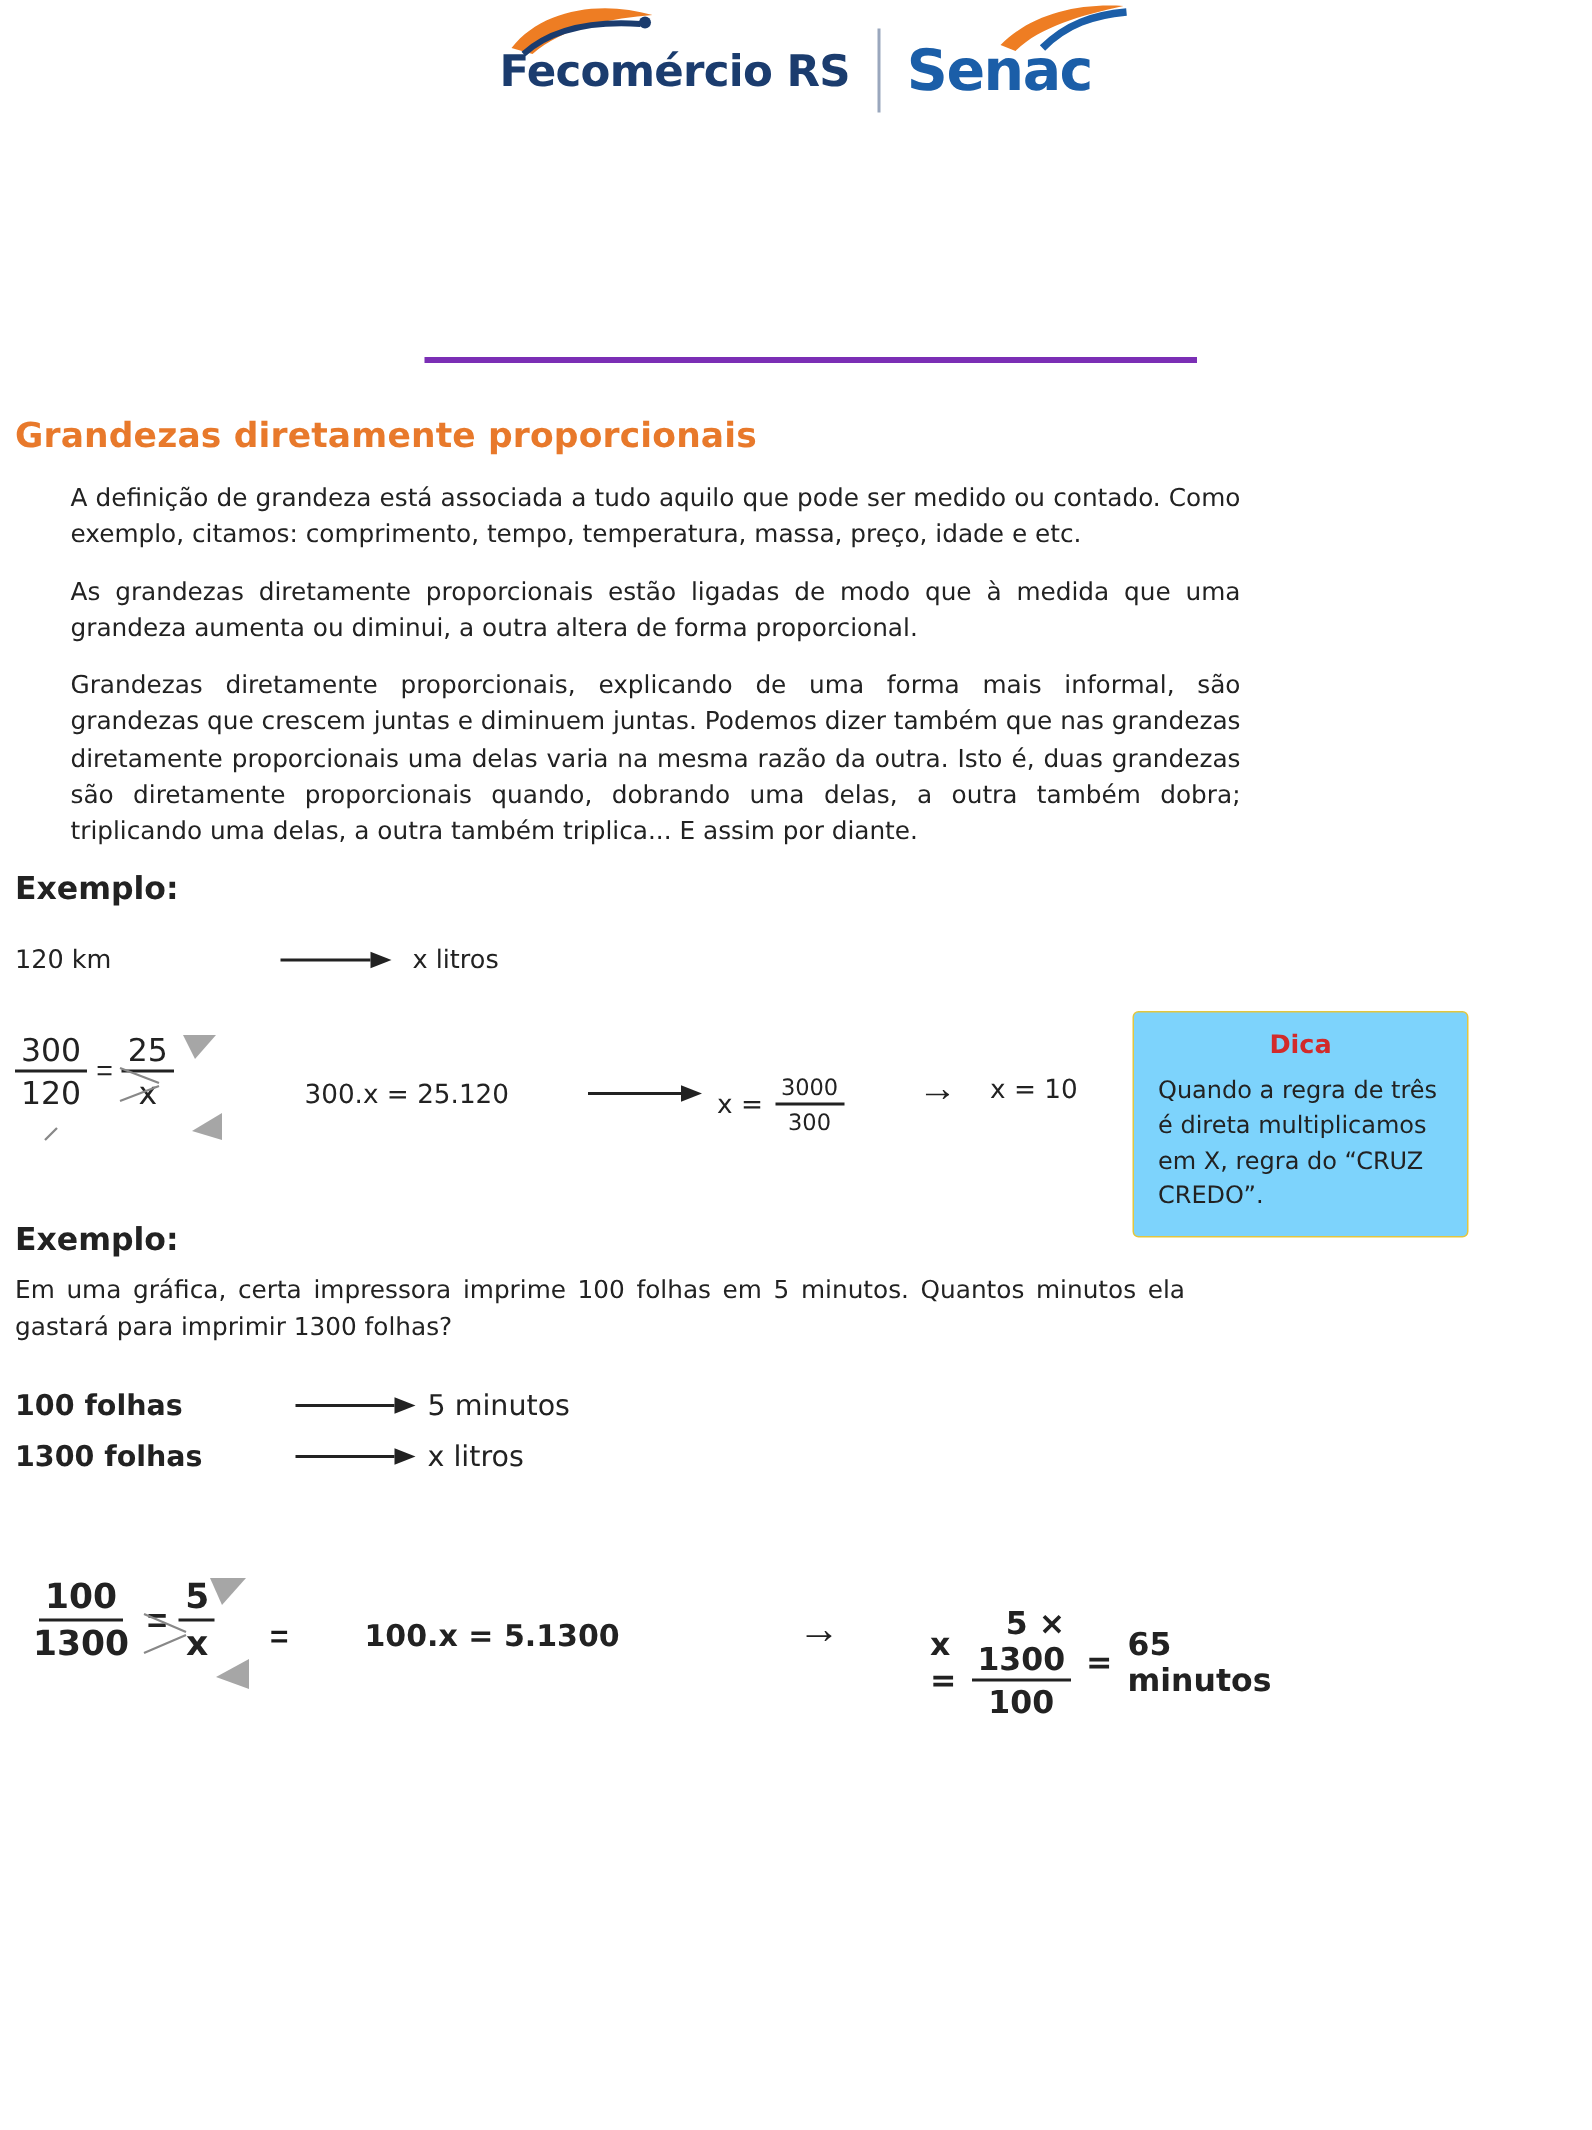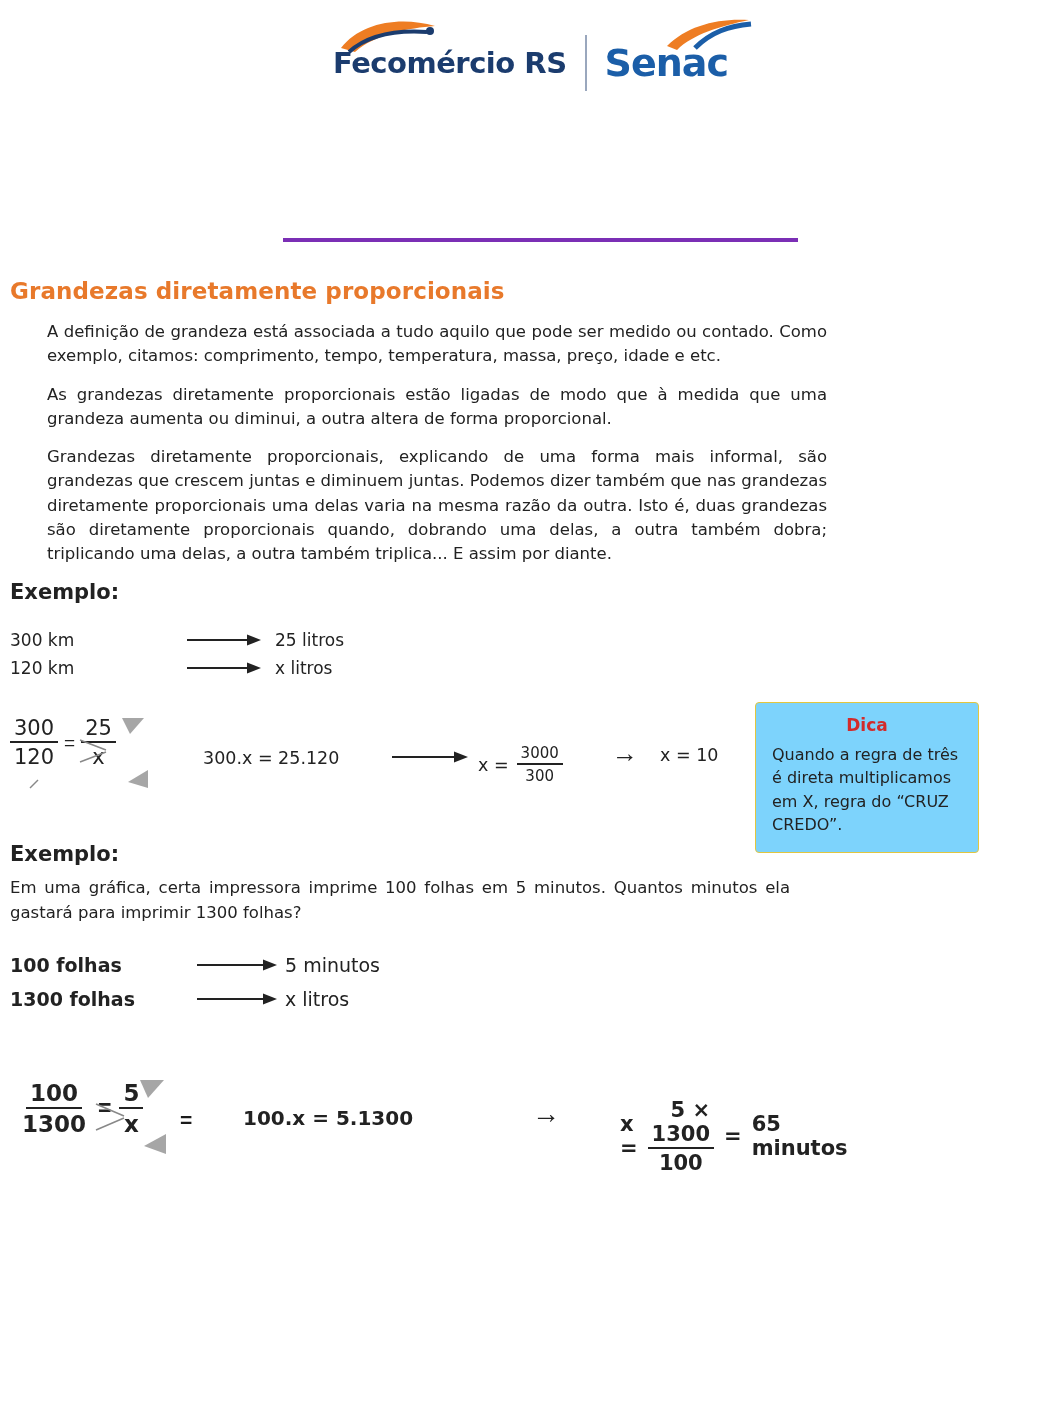--- a/index.html
+++ b/index.html
@@ -12,21 +12,21 @@
     background: #ffffff;
     font-family: "Liberation Sans", sans-serif;
     color: #1a1a1a;
     position: relative;
     overflow: hidden;
   }
 
   
   .logo-band {
     position: absolute;
-    top: 18px;
+    top: 2px;
     left: 0;
     width: 1061px;
     height: 90px;
     display: flex;
     align-items: center;
     justify-content: center;
   }
   .logo-wrap {
     display: flex;
     align-items: center;
@@ -359,30 +359,20 @@
   <div class="para-block">
     <p class="body-text">A definição de grandeza está associada a tudo aquilo que pode ser medido ou contado. Como exemplo, citamos: comprimento, tempo, temperatura, massa, preço, idade e etc.</p>
     <p class="body-text">As grandezas diretamente proporcionais estão ligadas de modo que à medida que uma grandeza aumenta ou diminui, a outra altera de forma proporcional.</p>
     <p class="body-text">Grandezas diretamente proporcionais, explicando de uma forma mais informal, são grandezas que crescem juntas e diminuem juntas. Podemos dizer também que nas grandezas diretamente proporcionais uma delas varia na mesma razão da outra. Isto é, duas grandezas são diretamente proporcionais quando, dobrando uma delas, a outra também dobra; triplicando uma delas, a outra também triplica... E assim por diante.</p>
   </div>
 
   <h2 class="example-title">Exemplo:</h2>
 
   <div class="relation">
     <div class="rel-row">
-      <span class="rel-left">300 km</span>
-      <span class="rel-arrow">
-        <svg class="arrow-svg" width="78" height="14" viewBox="0 0 78 14">
-          <line x1="2" y1="7" x2="62" y2="7" stroke="#222" stroke-width="2"></line>
-          <polygon points="62,1.5 76,7 62,12.5" fill="#222"></polygon>
-        </svg>
-      </span>
-      <span class="rel-right">25 litros</span>
-    </div>
-    <div class="rel-row">
       <span class="rel-left">120 km</span>
       <span class="rel-arrow">
         <svg class="arrow-svg" width="78" height="14" viewBox="0 0 78 14">
           <line x1="2" y1="7" x2="62" y2="7" stroke="#222" stroke-width="2"></line>
           <polygon points="62,1.5 76,7 62,12.5" fill="#222"></polygon>
         </svg>
       </span>
       <span class="rel-right">x litros</span>
     </div>
   </div>

